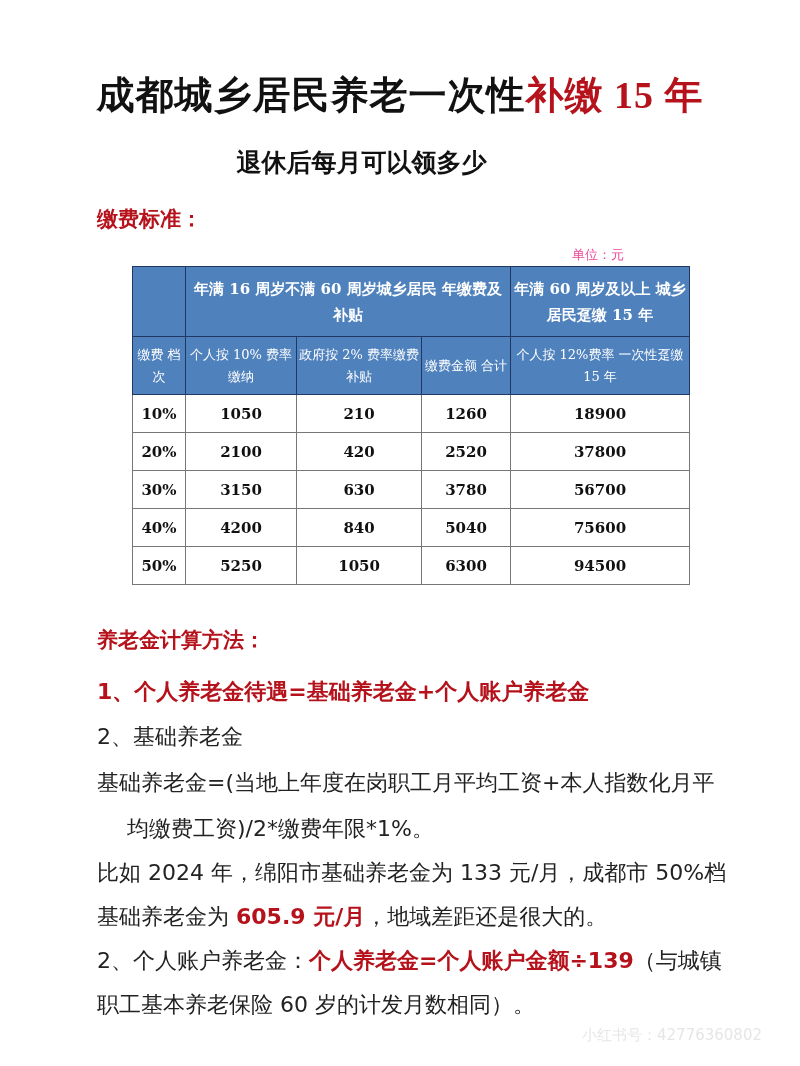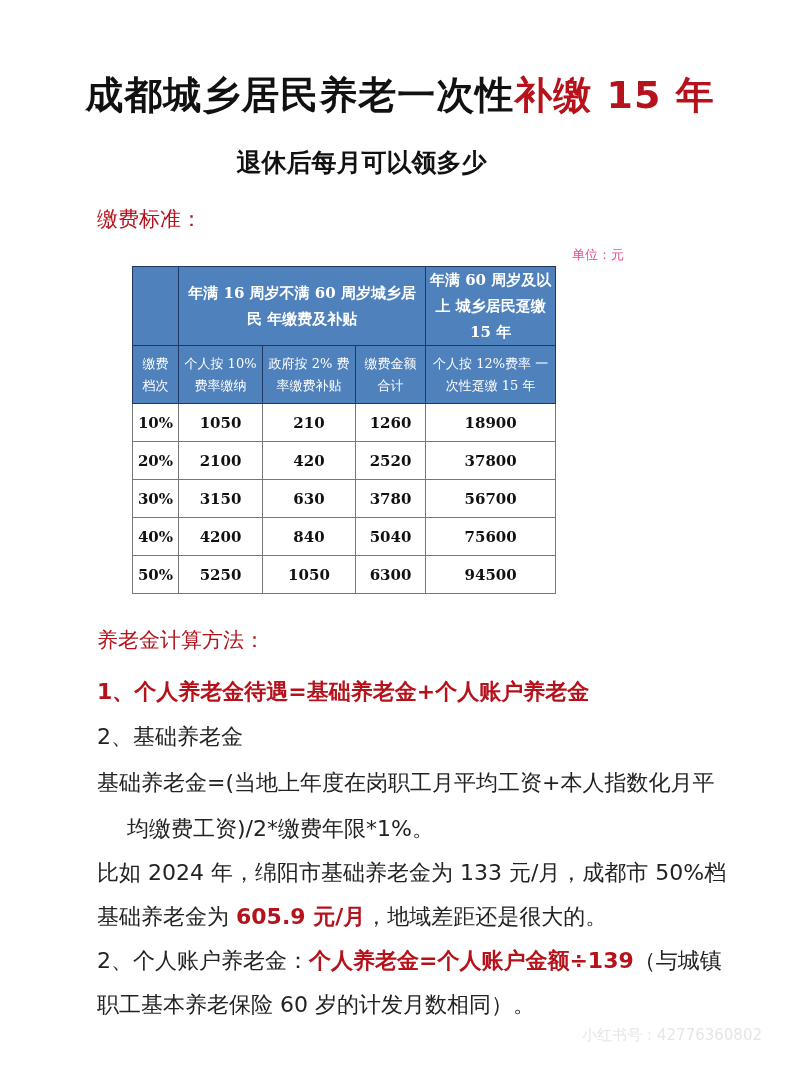--- a/index.html
+++ b/index.html
@@ -1,22 +1,22 @@
 <!DOCTYPE html>
 <html><head>
   <meta charset="utf-8">
   <style>
     html, body { margin: 0; padding: 0; background: #ffffff; }
     body { width: 800px; height: 1066px; position: relative; overflow: hidden; font-family: "DejaVu Sans", sans-serif; color: #1a1a1a; }
-    .title { position: absolute; top: 70px; left: 0; width: 800px; text-align: center; font-size: 38px; font-weight: bold; letter-spacing: 1px; color: #111; }
+    .title { position: absolute; top: 70px; left: 0; width: 800px; text-align: center; font-size: 38px; font-weight: bold; letter-spacing: 1px; color: #111; font-family: Liberation Serif, serif; }
     .title .red { color: #b5121b; }
     .subtitle { position: absolute; top: 146px; left: 0; width: 723px; text-align: center; font-size: 25px; font-weight: bold; color: #111; }
-    .section-h { position: absolute; left: 97px; font-size: 21px; font-weight: normal; color: #b5121b; }
+    .section-h { position: absolute; left: 97px; font-size: 21px; font-weight: bold; color: #b5121b; }
     .unit { position: absolute; top: 246px; left: 572px; font-size: 13px; color: #ec4899; font-family: "DejaVu Serif", serif; }
-    table.fee { position: absolute; top: 266px; left: 132px; width: 424px; border-collapse: collapse; font-family: "DejaVu Serif", serif; }
+    table.fee { position: absolute; top: 266px; left: 132px; width: 558px; border-collapse: collapse; font-family: "DejaVu Serif", serif; }
     table.fee th { background: #4f81bd; color: #fff; font-weight: normal; border: 1.5px solid #1f3864; font-size: 13px; line-height: 22px; text-align: center; padding: 0 2px; }
     table.fee th.big { font-size: 15px; line-height: 26px; font-weight: bold; }
     table.fee td { border: 1.5px solid #777; text-align: center; font-size: 15px; font-weight: bold; height: 35px; color: #111; background: #fff; }
     .p { position: absolute; left: 97px; font-size: 22px; color: #222; white-space: nowrap; }
     .p.red-b { color: #b5121b; font-weight: bold; }
     .hl { color: #b5121b; font-weight: bold; }
     .watermark { position: absolute; top: 1026px; left: 582px; font-size: 15px; color: #e6e6e6; }
   </style>
 </head>
 <body>

